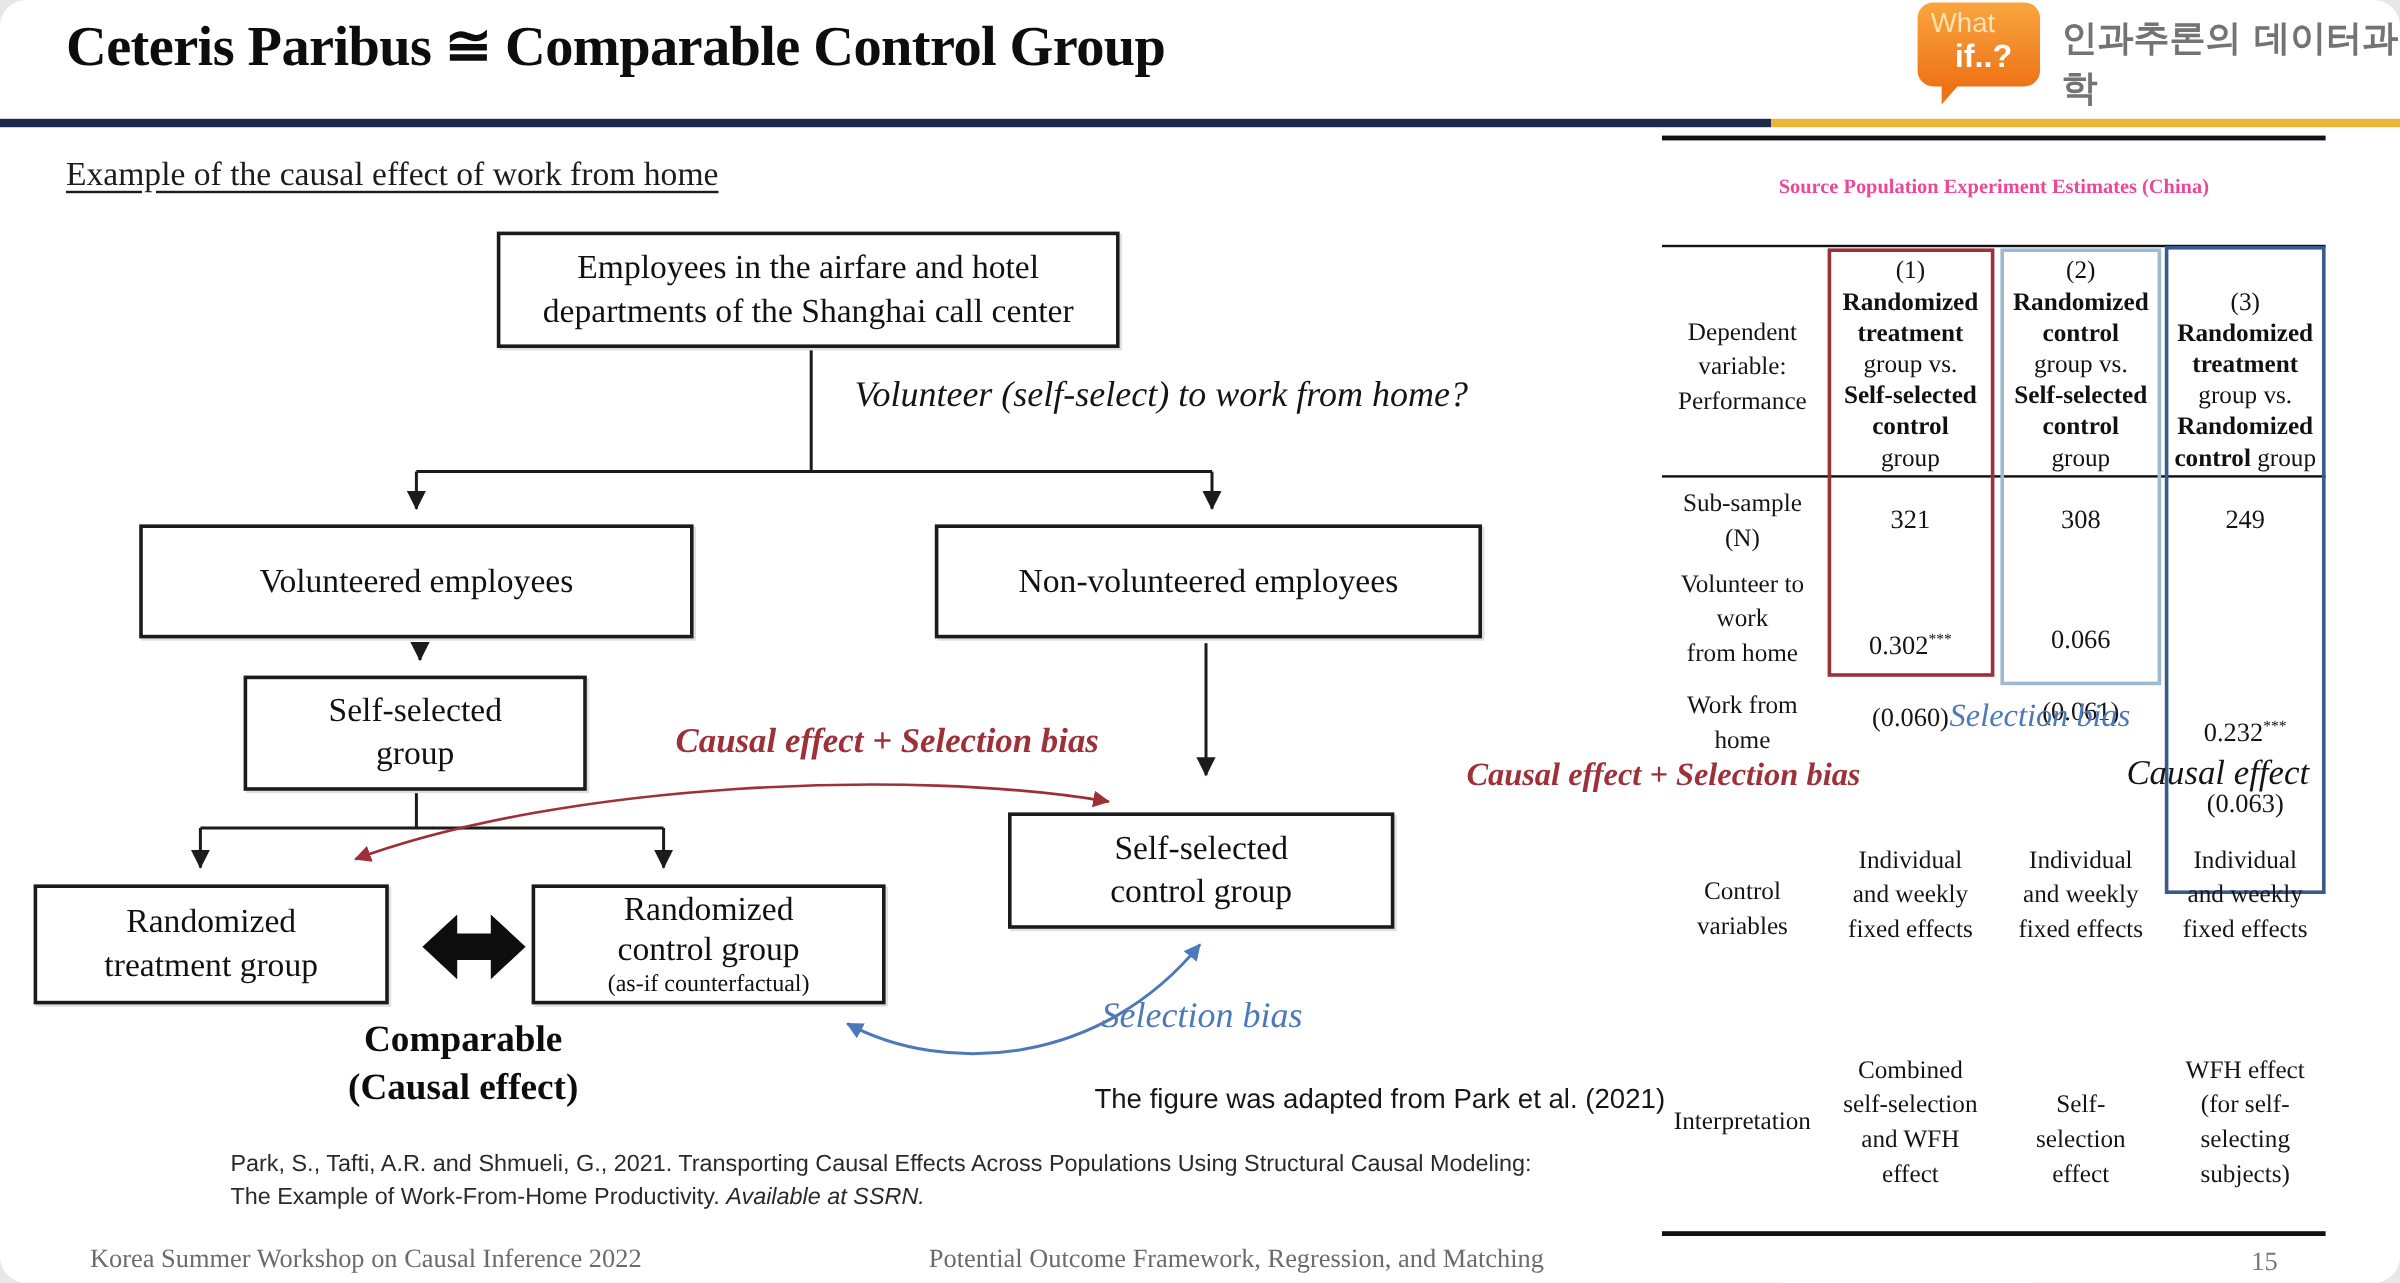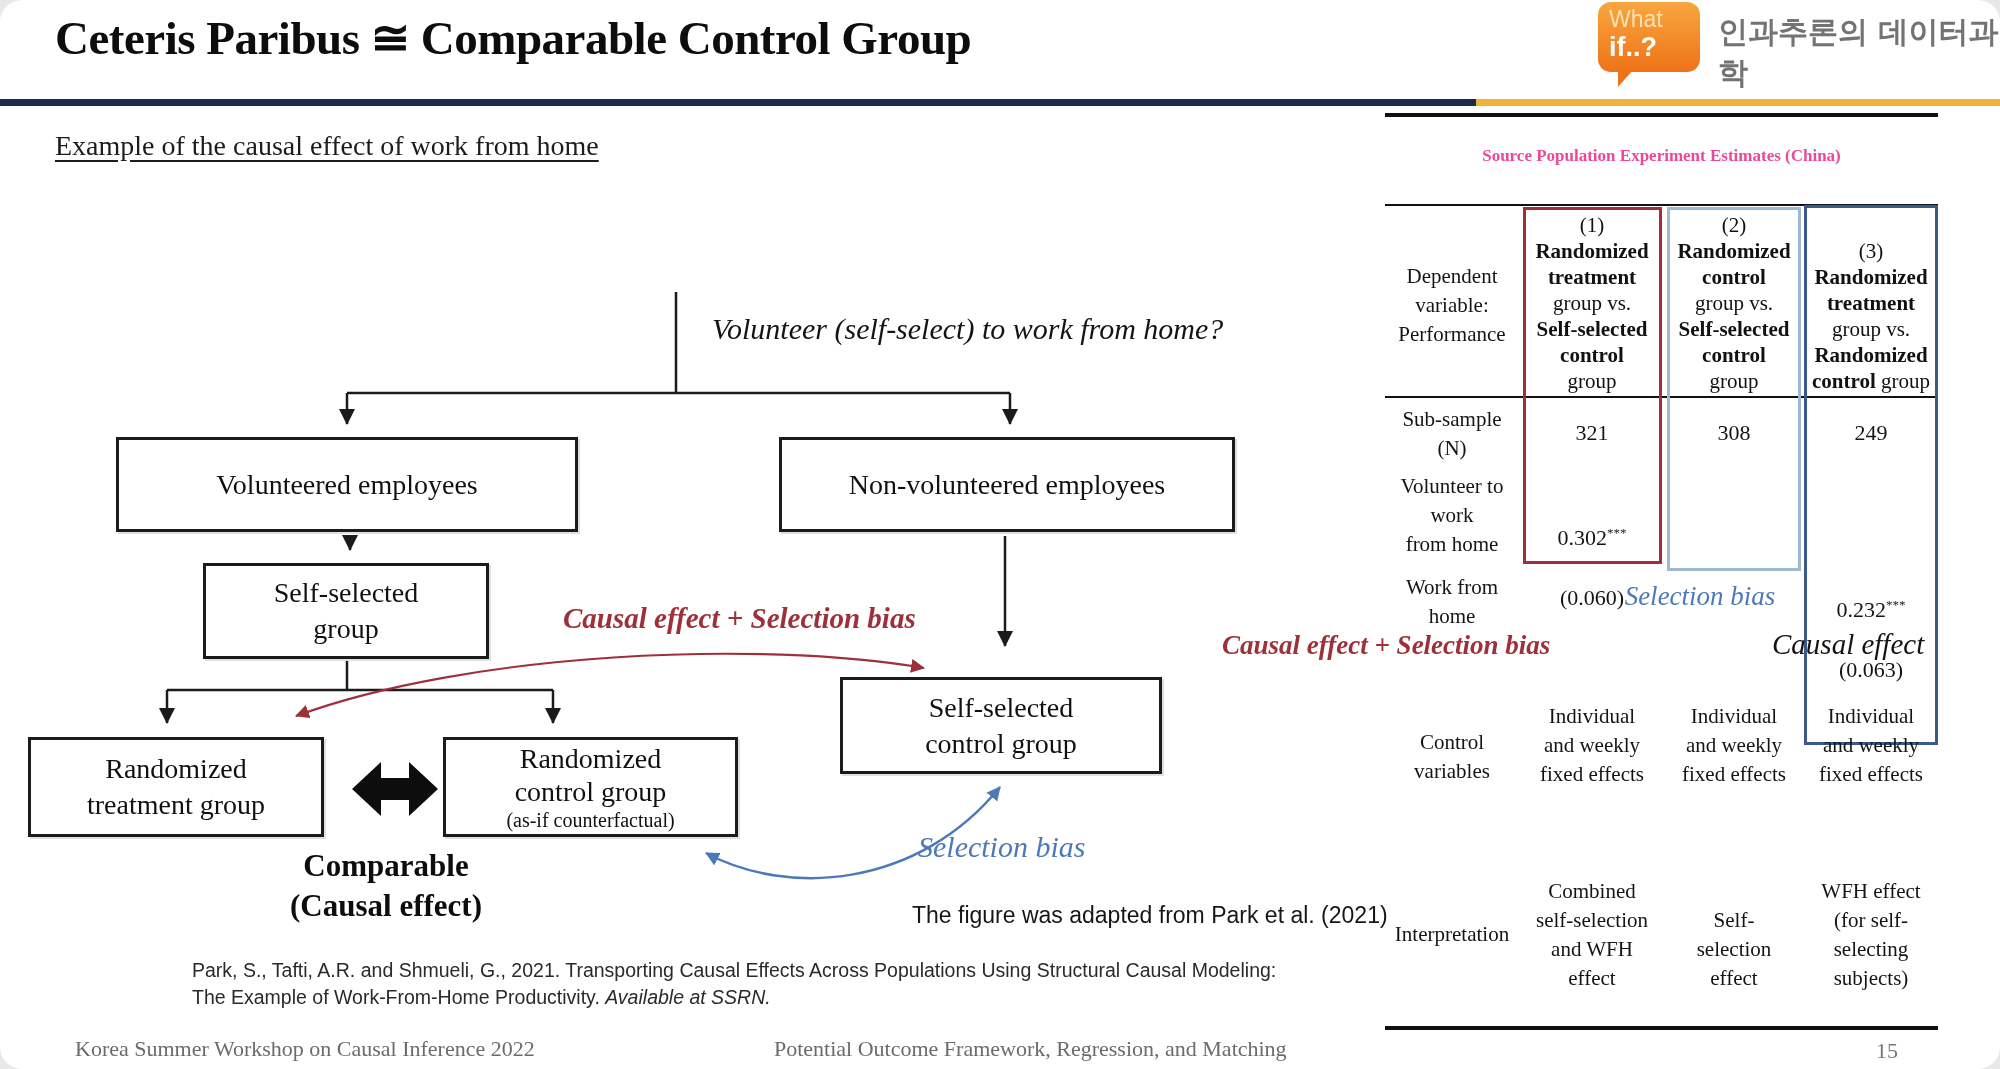--- a/index.html
+++ b/index.html
@@ -11,21 +11,21 @@
   .title{left:55px;top:10px;font-size:47px;font-weight:bold;letter-spacing:-0.5px;color:#0d0d0d;}
   .rule-navy{left:0;top:99px;width:1476px;height:7px;background:#1c2b4a;}
   .rule-gold{left:1476px;top:99px;width:524px;height:7px;background:#eeb33b;}
   .subtitle{left:55px;top:130px;font-size:28px;color:#1c1c1c;text-decoration:underline;text-underline-offset:5px;}
 
   
   .logo-bubble{left:1598px;top:2px;width:102px;height:70px;border-radius:13px;
                background:linear-gradient(180deg,#f9a63f 0%,#ee7317 100%);
                padding:4px 12px 0 11px;box-sizing:border-box;font-family:"Liberation Sans",sans-serif;}
   .logo-what{display:block;font-size:23px;color:#ffe0b0;line-height:26px;}
-  .logo-if{display:block;font-size:27px;color:#ffffff;font-weight:bold;line-height:30px;}
+  .logo-if{display:block;font-size:27px;color:#ffffff;font-weight:bold;line-height:30px;margin-left:20px;}
   .logo-tail{left:1618px;top:70px;width:0;height:0;border-top:17px solid #ee7317;border-right:15px solid transparent;}
   .logo-korean{left:1718px;top:12px;font-size:30px;font-weight:bold;color:#737373;
                font-family:"DejaVu Sans",sans-serif;}
 
   
   .fbox{position:absolute;border:3px solid #1b1b1b;background:#fff;display:flex;flex-direction:column;
         align-items:center;justify-content:center;text-align:center;font-size:28px;line-height:36px;
         white-space:pre-line;box-sizing:border-box;box-shadow:2px 2px 0 rgba(0,0,0,0.12);}
   .fbox .sub{font-size:20px;line-height:24px;}
   .question{left:712px;top:312px;font-size:30px;font-style:italic;color:#141414;}
@@ -111,20 +111,22 @@
       <path d="M1005,536 L1005,646" marker-end="url(#ahk)"></path>
     </g>
 
     <path d="M296,716 C470,652 760,640 924,668" stroke="#9e3039" stroke-width="2.2" fill="none" marker-start="url(#ahr)" marker-end="url(#ahr)"></path>
 
     <path d="M706,853 C788,897 918,888 1000,787" stroke="#4d79b8" stroke-width="2.5" fill="none" marker-start="url(#ahb)" marker-end="url(#ahb)"></path>
 
     <polygon points="352,789 381,762 381,778 409,778 409,762 438,789 409,816 409,800 381,800 381,816" fill="#0d0d0d"></polygon>
   </svg>
 
+  <div class="fbox" style="left:414px;top:193px;width:519px;height:97px;">Employees in the airfare and hotel
+departments of the Shanghai call center</div>
   <div class="abs question">Volunteer (self-select) to work from home?</div>
   <div class="fbox" style="left:116px;top:437px;width:462px;height:95px;">Volunteered employees</div>
   <div class="fbox" style="left:779px;top:437px;width:456px;height:95px;">Non-volunteered employees</div>
   <div class="fbox" style="left:203px;top:563px;width:286px;height:96px;">Self-selected
 group</div>
   <div class="fbox" style="left:28px;top:737px;width:296px;height:100px;">Randomized
 treatment group</div>
   <div class="fbox" style="left:443px;top:737px;width:295px;height:100px;line-height:33px;">
     <span style="white-space:pre-line;">Randomized
 control group</span>
@@ -187,20 +189,24 @@
   <div class="cellval" style="left:1592px;top:418px;">321</div>
   <div class="cellval" style="left:1734px;top:418px;">308</div>
   <div class="cellval" style="left:1871px;top:418px;">249</div>
 
   <div class="rowlab" style="left:1452px;top:472px;">Volunteer to
 work
 from home</div>
   <div class="cellval" style="left:1592px;top:488px;">
     <div><span>0.302</span><sup>***</sup></div>
     <div>(0.060)</div>
+  </div>
+  <div class="cellval" style="left:1734px;top:488px;">
+    <div>0.066</div>
+    <div>(0.061)</div>
   </div>
 
   <div class="rowlab" style="left:1452px;top:573px;">Work from
 home</div>
   <div class="cellval" style="left:1871px;top:560px;">
     <div><span>0.232</span><sup>***</sup></div>
     <div>(0.063)</div>
   </div>
 
   <div class="abs t-selbias">Selection bias</div>

